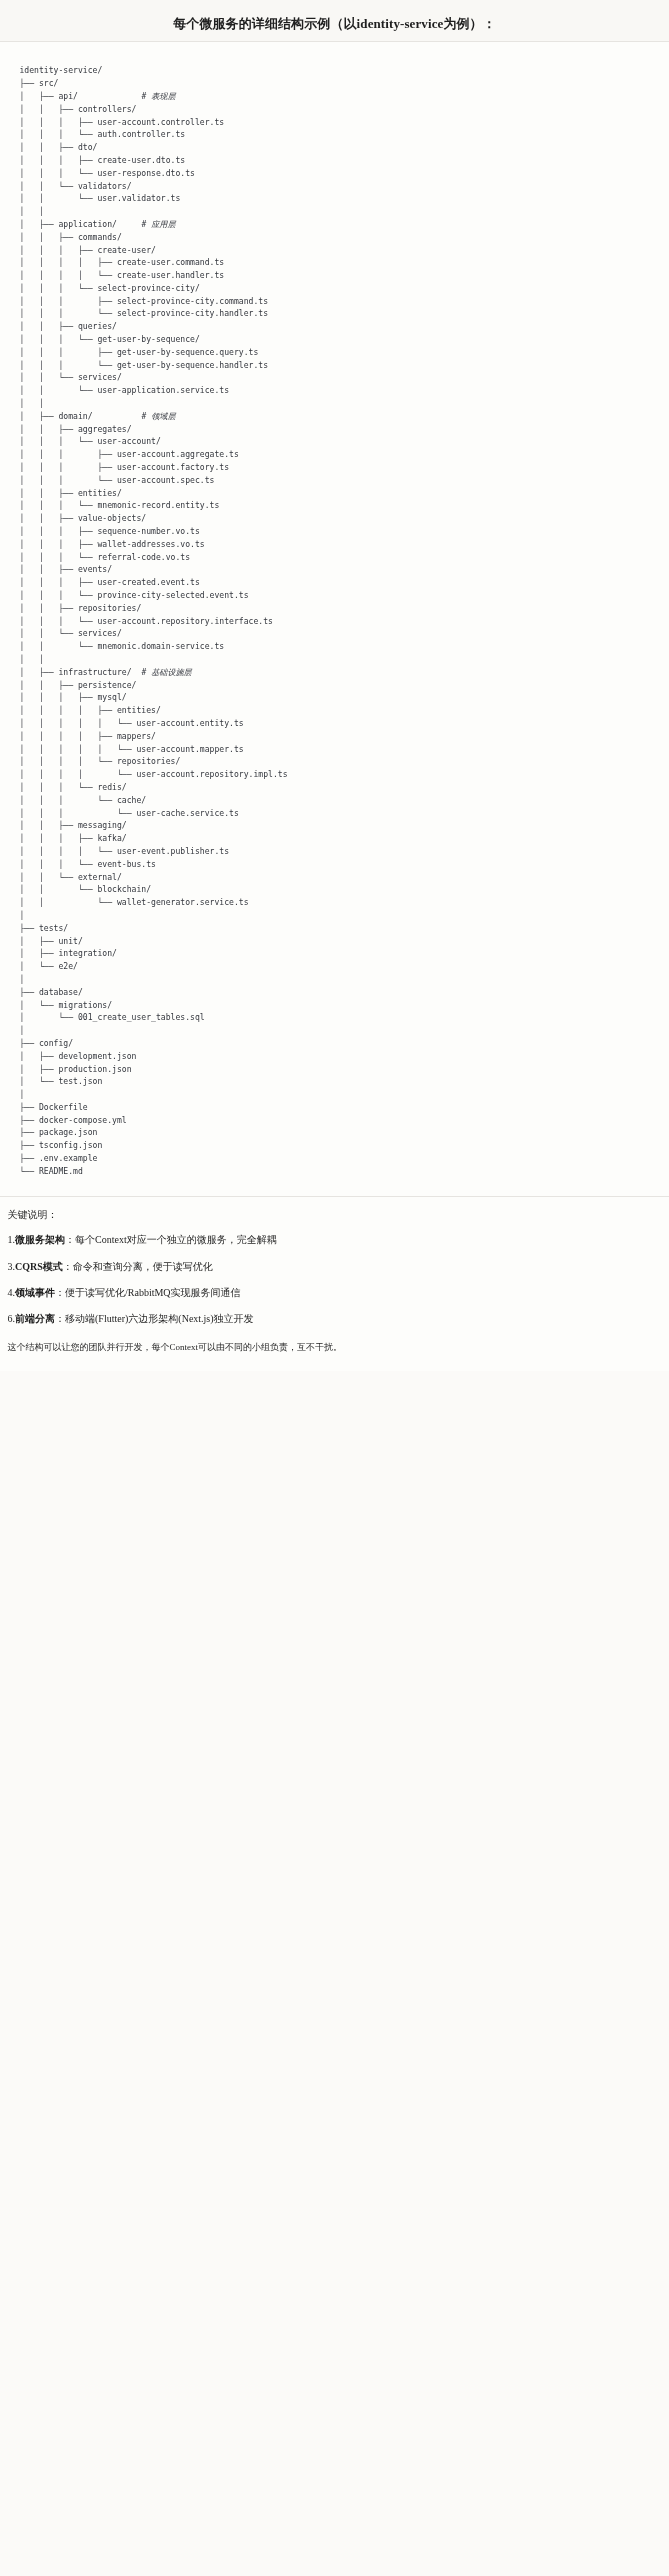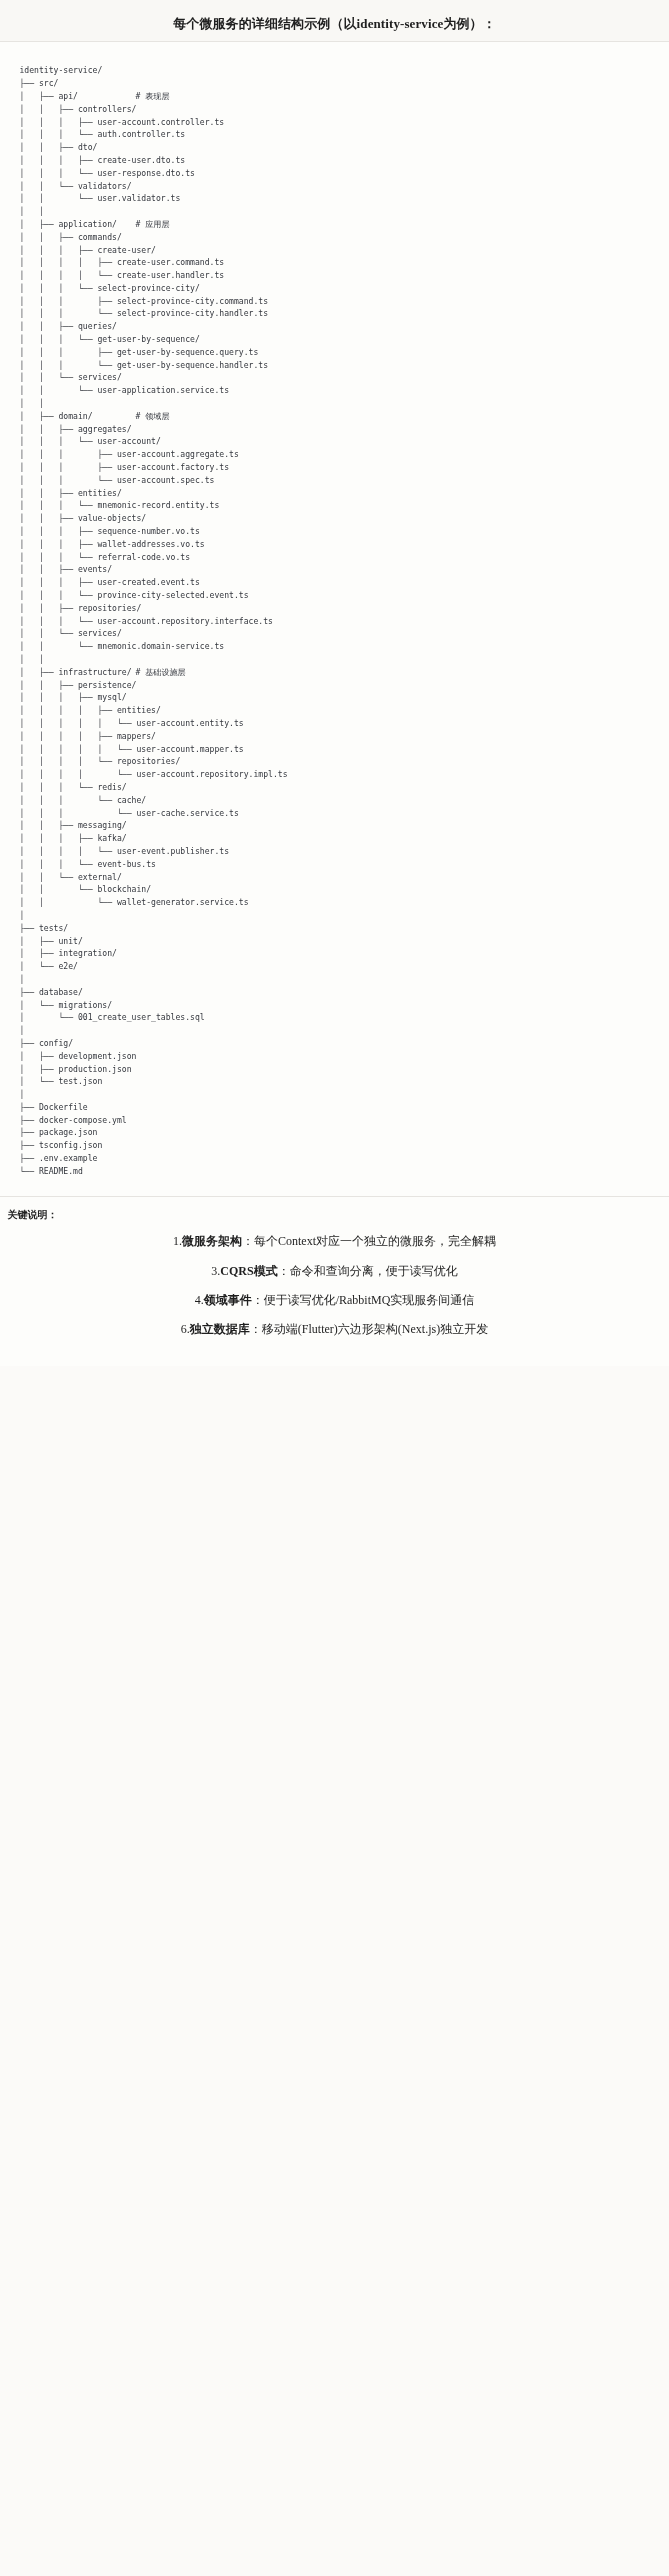--- a/index.html
+++ b/index.html
@@ -46,44 +46,44 @@
   }
   .tree-line {
     white-space: pre;
     display: block;
     height: 12.8px;
     position: relative;
   }
   .tree-line .tree-path { white-space: pre; }
   .tree-line .tree-comment {
     position: absolute;
-    left: 116px;
+    left: 122px;
     top: 0;
     font-family: "DejaVu Sans Mono", "Liberation Mono", monospace;
     color: #33363d;
     white-space: pre;
+    font-style: italic;
   }
 
   
   .notes-block {
     border-top: 0.6px solid #e6e4e0;
     padding: 11.3px 7.5px 16.3px 7.5px;
     background: #fdfdfb;
   }
   .notes-title {
     font-size: 10px;
-    font-weight: bold;
+    font-weight: normal;
     margin: 0 0 10px 0;
     line-height: 1.4;
   }
   .note-item {
-    font-size: 12px;
+    font-size: 10px;
     line-height: 1.5;
     margin: 0 0 11.3px 0;
-    text-align: center;
   }
   .note-item .note-num { }
   .note-item .note-term { font-weight: bold; }
   .note-item .note-sep { }
   .note-item .note-desc { }
   .notes-footer {
     font-size: 9px;
     line-height: 1.6;
     margin: 13.8px 0 0 0;
   }
@@ -98,16 +98,17 @@
 <div class="tree-block">
   <div class="tree" id="tree-root"><span class="tree-line"><span class="tree-path">identity-service/</span></span><span class="tree-line"><span class="tree-path">├── src/</span></span><span class="tree-line"><span class="tree-path">│   ├── api/</span><span class="tree-comment"># 表现层</span></span><span class="tree-line"><span class="tree-path">│   │   ├── controllers/</span></span><span class="tree-line"><span class="tree-path">│   │   │   ├── user-account.controller.ts</span></span><span class="tree-line"><span class="tree-path">│   │   │   └── auth.controller.ts</span></span><span class="tree-line"><span class="tree-path">│   │   ├── dto/</span></span><span class="tree-line"><span class="tree-path">│   │   │   ├── create-user.dto.ts</span></span><span class="tree-line"><span class="tree-path">│   │   │   └── user-response.dto.ts</span></span><span class="tree-line"><span class="tree-path">│   │   └── validators/</span></span><span class="tree-line"><span class="tree-path">│   │       └── user.validator.ts</span></span><span class="tree-line"><span class="tree-path">│   │</span></span><span class="tree-line"><span class="tree-path">│   ├── application/</span><span class="tree-comment"># 应用层</span></span><span class="tree-line"><span class="tree-path">│   │   ├── commands/</span></span><span class="tree-line"><span class="tree-path">│   │   │   ├── create-user/</span></span><span class="tree-line"><span class="tree-path">│   │   │   │   ├── create-user.command.ts</span></span><span class="tree-line"><span class="tree-path">│   │   │   │   └── create-user.handler.ts</span></span><span class="tree-line"><span class="tree-path">│   │   │   └── select-province-city/</span></span><span class="tree-line"><span class="tree-path">│   │   │       ├── select-province-city.command.ts</span></span><span class="tree-line"><span class="tree-path">│   │   │       └── select-province-city.handler.ts</span></span><span class="tree-line"><span class="tree-path">│   │   ├── queries/</span></span><span class="tree-line"><span class="tree-path">│   │   │   └── get-user-by-sequence/</span></span><span class="tree-line"><span class="tree-path">│   │   │       ├── get-user-by-sequence.query.ts</span></span><span class="tree-line"><span class="tree-path">│   │   │       └── get-user-by-sequence.handler.ts</span></span><span class="tree-line"><span class="tree-path">│   │   └── services/</span></span><span class="tree-line"><span class="tree-path">│   │       └── user-application.service.ts</span></span><span class="tree-line"><span class="tree-path">│   │</span></span><span class="tree-line"><span class="tree-path">│   ├── domain/</span><span class="tree-comment"># 领域层</span></span><span class="tree-line"><span class="tree-path">│   │   ├── aggregates/</span></span><span class="tree-line"><span class="tree-path">│   │   │   └── user-account/</span></span><span class="tree-line"><span class="tree-path">│   │   │       ├── user-account.aggregate.ts</span></span><span class="tree-line"><span class="tree-path">│   │   │       ├── user-account.factory.ts</span></span><span class="tree-line"><span class="tree-path">│   │   │       └── user-account.spec.ts</span></span><span class="tree-line"><span class="tree-path">│   │   ├── entities/</span></span><span class="tree-line"><span class="tree-path">│   │   │   └── mnemonic-record.entity.ts</span></span><span class="tree-line"><span class="tree-path">│   │   ├── value-objects/</span></span><span class="tree-line"><span class="tree-path">│   │   │   ├── sequence-number.vo.ts</span></span><span class="tree-line"><span class="tree-path">│   │   │   ├── wallet-addresses.vo.ts</span></span><span class="tree-line"><span class="tree-path">│   │   │   └── referral-code.vo.ts</span></span><span class="tree-line"><span class="tree-path">│   │   ├── events/</span></span><span class="tree-line"><span class="tree-path">│   │   │   ├── user-created.event.ts</span></span><span class="tree-line"><span class="tree-path">│   │   │   └── province-city-selected.event.ts</span></span><span class="tree-line"><span class="tree-path">│   │   ├── repositories/</span></span><span class="tree-line"><span class="tree-path">│   │   │   └── user-account.repository.interface.ts</span></span><span class="tree-line"><span class="tree-path">│   │   └── services/</span></span><span class="tree-line"><span class="tree-path">│   │       └── mnemonic.domain-service.ts</span></span><span class="tree-line"><span class="tree-path">│   │</span></span><span class="tree-line"><span class="tree-path">│   ├── infrastructure/</span><span class="tree-comment"># 基础设施层</span></span><span class="tree-line"><span class="tree-path">│   │   ├── persistence/</span></span><span class="tree-line"><span class="tree-path">│   │   │   ├── mysql/</span></span><span class="tree-line"><span class="tree-path">│   │   │   │   ├── entities/</span></span><span class="tree-line"><span class="tree-path">│   │   │   │   │   └── user-account.entity.ts</span></span><span class="tree-line"><span class="tree-path">│   │   │   │   ├── mappers/</span></span><span class="tree-line"><span class="tree-path">│   │   │   │   │   └── user-account.mapper.ts</span></span><span class="tree-line"><span class="tree-path">│   │   │   │   └── repositories/</span></span><span class="tree-line"><span class="tree-path">│   │   │   │       └── user-account.repository.impl.ts</span></span><span class="tree-line"><span class="tree-path">│   │   │   └── redis/</span></span><span class="tree-line"><span class="tree-path">│   │   │       └── cache/</span></span><span class="tree-line"><span class="tree-path">│   │   │           └── user-cache.service.ts</span></span><span class="tree-line"><span class="tree-path">│   │   ├── messaging/</span></span><span class="tree-line"><span class="tree-path">│   │   │   ├── kafka/</span></span><span class="tree-line"><span class="tree-path">│   │   │   │   └── user-event.publisher.ts</span></span><span class="tree-line"><span class="tree-path">│   │   │   └── event-bus.ts</span></span><span class="tree-line"><span class="tree-path">│   │   └── external/</span></span><span class="tree-line"><span class="tree-path">│   │       └── blockchain/</span></span><span class="tree-line"><span class="tree-path">│   │           └── wallet-generator.service.ts</span></span><span class="tree-line"><span class="tree-path">│</span></span><span class="tree-line"><span class="tree-path">├── tests/</span></span><span class="tree-line"><span class="tree-path">│   ├── unit/</span></span><span class="tree-line"><span class="tree-path">│   ├── integration/</span></span><span class="tree-line"><span class="tree-path">│   └── e2e/</span></span><span class="tree-line"><span class="tree-path">│</span></span><span class="tree-line"><span class="tree-path">├── database/</span></span><span class="tree-line"><span class="tree-path">│   └── migrations/</span></span><span class="tree-line"><span class="tree-path">│       └── 001_create_user_tables.sql</span></span><span class="tree-line"><span class="tree-path">│</span></span><span class="tree-line"><span class="tree-path">├── config/</span></span><span class="tree-line"><span class="tree-path">│   ├── development.json</span></span><span class="tree-line"><span class="tree-path">│   ├── production.json</span></span><span class="tree-line"><span class="tree-path">│   └── test.json</span></span><span class="tree-line"><span class="tree-path">│</span></span><span class="tree-line"><span class="tree-path">├── Dockerfile</span></span><span class="tree-line"><span class="tree-path">├── docker-compose.yml</span></span><span class="tree-line"><span class="tree-path">├── package.json</span></span><span class="tree-line"><span class="tree-path">├── tsconfig.json</span></span><span class="tree-line"><span class="tree-path">├── .env.example</span></span><span class="tree-line"><span class="tree-path">└── README.md</span></span></div>
 </div>
 
 <div class="notes-block">
   <p class="notes-title">关键说明：</p>
   <div id="notes-root">
       <p class="note-item"><span class="note-num">1.</span><span class="note-term">微服务架构</span><span class="note-sep">：</span><span class="note-desc">每个Context对应一个独立的微服务，完全解耦</span></p>
       <p class="note-item"><span class="note-num">3.</span><span class="note-term">CQRS模式</span><span class="note-sep">：</span><span class="note-desc">命令和查询分离，便于读写优化</span></p>
       <p class="note-item"><span class="note-num">4.</span><span class="note-term">领域事件</span><span class="note-sep">：</span><span class="note-desc">便于读写优化/RabbitMQ实现服务间通信</span></p>
-      <p class="note-item"><span class="note-num">6.</span><span class="note-term">独立数据库</span><span class="note-sep">：</span><span class="note-desc">移动端(Flutter)六边形架构(Next.js)独立开发</span></p>
+      <p class="note-item"><span class="note-num">6.</span><span class="note-term">前端分离</span><span class="note-sep">：</span><span class="note-desc">移动端(Flutter)六边形架构(Next.js)独立开发</span></p>
     </div>
+  <p class="notes-footer">这个结构可以让您的团队并行开发，每个Context可以由不同的小组负责，互不干扰。</p>
 </div>
 
 
 </body></html>

